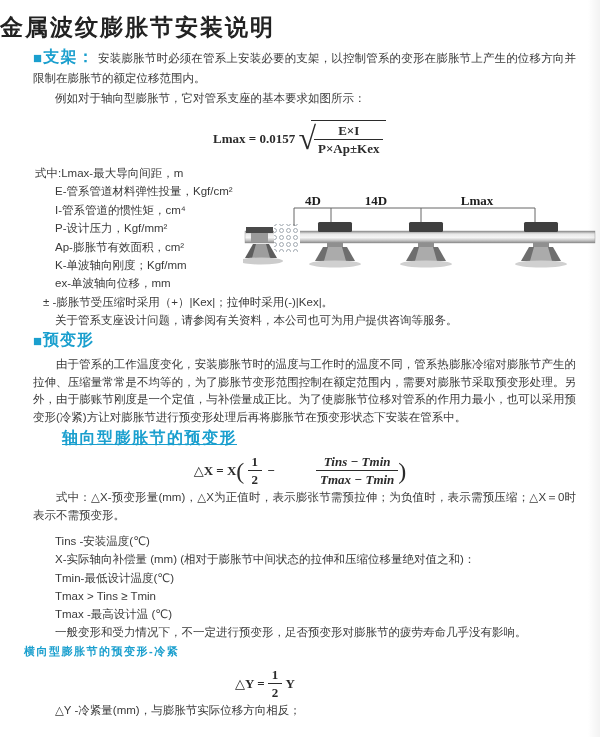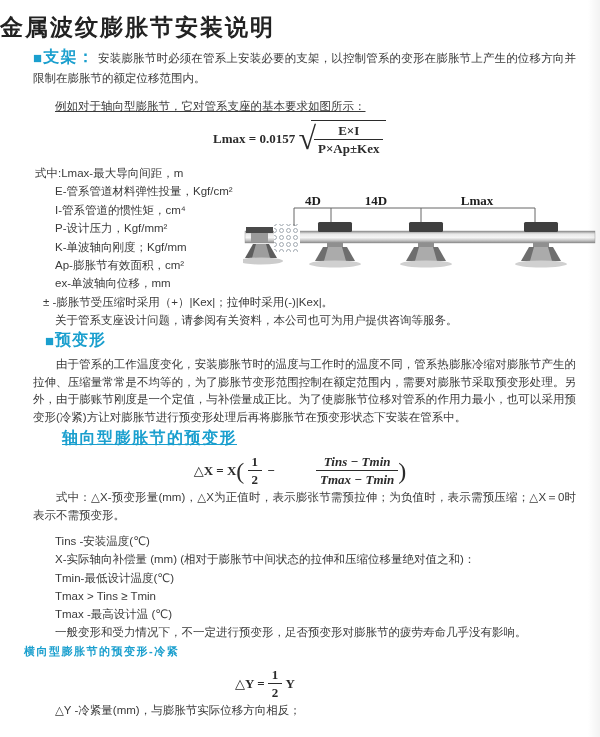--- a/index.html
+++ b/index.html
@@ -17,21 +17,21 @@
   .abs{position:absolute;}
   .title{
     top:12px;left:0;width:600px;text-align:left;
     font-size:23px;line-height:30px;font-weight:bold;color:#222;letter-spacing:2px;
   }
   .accent{color:#1a9fce;}
   .bullet{font-size:15px;vertical-align:-1px;margin-right:1px;}
   .sec-head{font-size:16px;font-weight:bold;letter-spacing:1px;}
   .sub-head{font-size:16px;font-weight:bold;letter-spacing:1.5px;}
   .support-para{top:47px;left:33px;width:543px;line-height:19.5px;text-align:justify;}
-  .support-example{text-indent:22px;margin-top:9px;text-decoration:underline;}
+  .support-example{text-indent:22px;margin-top:1px;}
   
   .formula{font-family:"Liberation Serif","DejaVu Serif",serif;font-weight:bold;
            font-size:13px;color:#2b2b2b;line-height:15px;}
   .f1{top:120px;left:213px;}
   .frac{display:inline-block;vertical-align:middle;text-align:center;}
   .frac .num{display:block;padding:0 4px 1px;}
   .frac .den{display:block;border-top:1px solid #2b2b2b;padding:1px 4px 0;}
   .sqrt{display:inline-block;vertical-align:middle;white-space:nowrap;}
   .rad{display:inline-block;font-size:32px;line-height:30px;font-weight:normal;
        vertical-align:middle;margin-right:-5px;}
@@ -46,21 +46,21 @@
   
   .defs{top:164px;left:35px;width:300px;}
   .def-line{line-height:18.4px;white-space:nowrap;}
   .ind{padding-left:20px;}
   .ind-sm{padding-left:8px;}
   
   .diagram{top:192px;left:243px;width:355px;height:95px;}
   .dim-label{font-family:"Liberation Serif","DejaVu Serif",serif;font-weight:bold;
              font-size:13px;fill:#1e1e1e;}
   
-  .pd-head{top:331px;left:45px;}
+  .pd-head{top:331px;left:33px;}
   .pd-para{top:356px;left:33px;width:543px;text-indent:2em;text-align:justify;}
   .axial-head{top:429px;left:62px;text-decoration:underline;}
   .sz-para{top:489px;left:33px;width:543px;text-indent:2em;text-align:justify;}
   .pd-lines{top:532px;left:55px;width:520px;}
   .pd-line{line-height:18.3px;white-space:nowrap;}
   .lateral-head{top:643px;left:24px;font-size:11px;}
   .final-note{top:702px;left:55px;width:520px;}
 </style>
 </head>
 <body>
@@ -78,22 +78,22 @@
 <div class="abs formula f1">
   <span class="lhs">Lmax = 0.0157</span>
   <span class="sqrt"><span class="rad">√</span><span class="radicand"><span class="frac"><span class="num">E×I</span><span class="den">P×Ap±Kex</span></span></span></span>
 </div>
 
 <div class="abs defs">
   <div class="def-line">式中:Lmax-最大导向间距，m</div>
   <div class="def-line ind">E-管系管道材料弹性投量，Kgf/cm²</div>
   <div class="def-line ind">I-管系管道的惯性矩，cm⁴</div>
   <div class="def-line ind">P-设计压力，Kgf/mm²</div>
+  <div class="def-line ind">Ap-膨胀节有效面积，cm²</div>
   <div class="def-line ind">K-单波轴向刚度；Kgf/mm</div>
-  <div class="def-line ind">Ap-膨胀节有效面积，cm²</div>
   <div class="def-line ind">ex-单波轴向位移，mm</div>
   <div class="def-line ind-sm">± -膨胀节受压缩时采用（+）|Kex|；拉伸时采用(-)|Kex|。</div>
   <div class="def-line ind">关于管系支座设计问题，请参阅有关资料，本公司也可为用户提供咨询等服务。</div>
 </div>
 
 <svg class="abs diagram" viewBox="0 0 355 95" xmlns="http://www.w3.org/2000/svg">
   <defs>
     <linearGradient id="pg" x1="0" y1="0" x2="0" y2="1">
       <stop offset="0%" stop-color="#8a8a8a"></stop>
       <stop offset="25%" stop-color="#e9e9e9"></stop>

